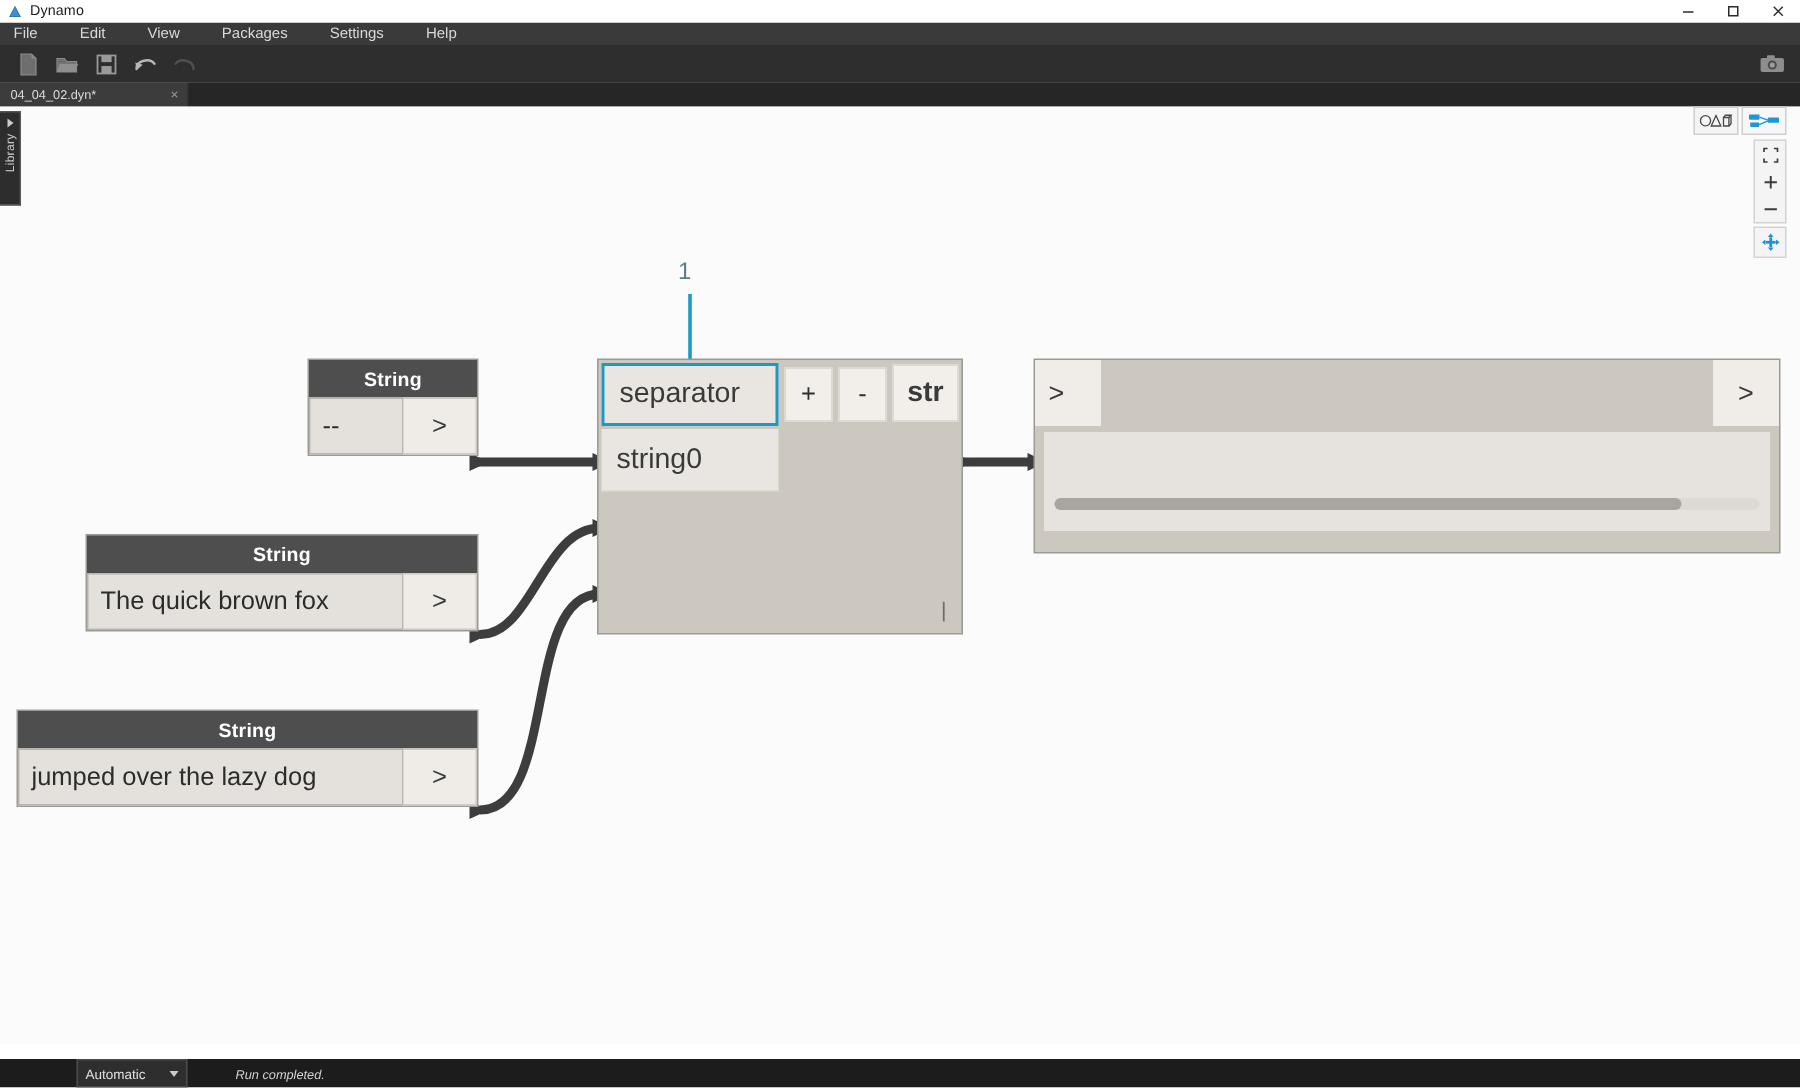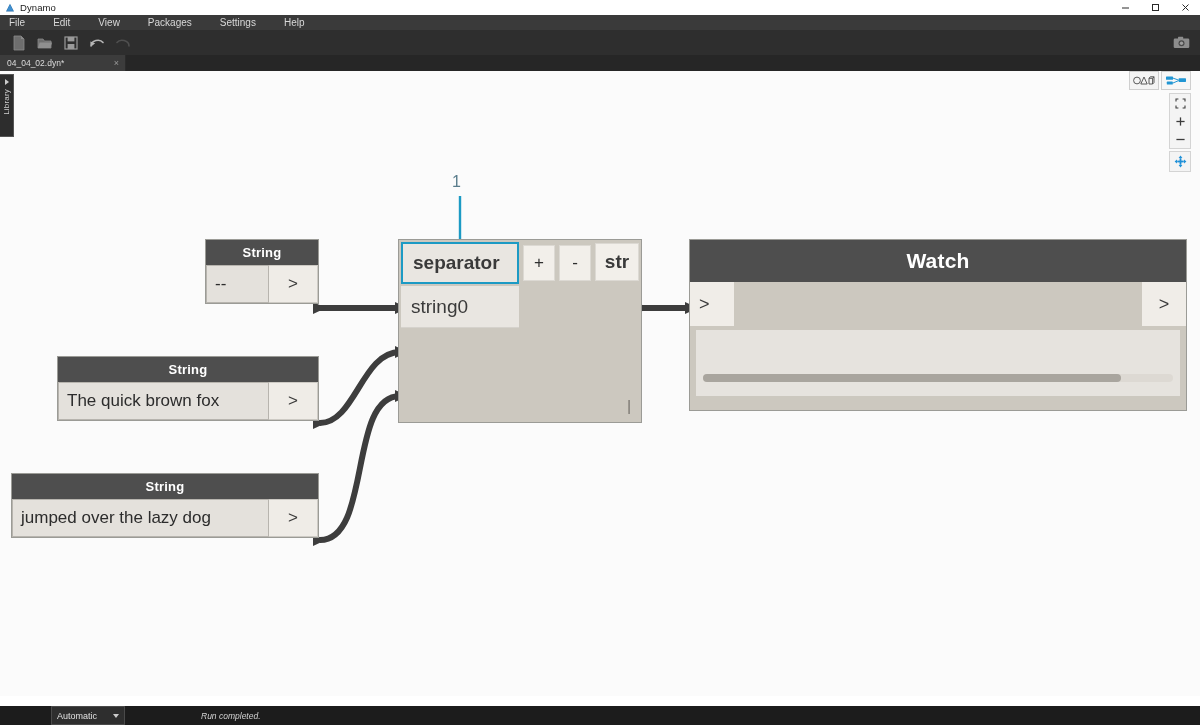--- a/index.html
+++ b/index.html
@@ -304,21 +304,20 @@
     align-items: center;
     padding-left: 10px;
     font-size: 19px;
     color: #3a3a3a;
     box-sizing: border-box;
     border-bottom: 1px solid #d5d2cc;
   }
   .sj-port.sel {
     border: 2px solid #1c9ac4;
     background: #e9e6e1;
-    font-weight: bold;
   }
   .sj-btn {
     position: absolute;
     height: 36px;
     background: #f2efea;
     display: flex;
     align-items: center;
     justify-content: center;
     font-size: 17px;
     color: #2f2f2f;
@@ -445,21 +444,21 @@
     color: #e0e0e0;
   }
   .run-caret {
     width: 0;
     height: 0;
     border-left: 3.5px solid transparent;
     border-right: 3.5px solid transparent;
     border-top: 4px solid #cccccc;
   }
   .run-status {
-    margin-left: 76px;
+    margin-left: 32px;
     font-size: 8.5px;
     color: #d2d2d2;
     font-style: italic;
   }
 </style>
 </head>
 <body>
 
 <div class="titlebar">
   <div class="titlebar-left">
@@ -679,21 +678,20 @@
 
       <div class="sj-btn" style="left:124px; top:5px; width:32px;">+</div>
       <div class="sj-btn" style="left:160px; top:5px; width:32px;">-</div>
       <div class="sj-out" style="left:196px; top:3px; width:44px;">str</div>
 
       <div class="sj-resize">|</div>
     </div>
   </div>
 
   <div class="node" id="node-watch" style="left:690px; top:169px; width:496px;">
-    <div class="node-header">Watch</div>
     <div class="node-body watch-body">
       <div class="watch-portrow">
         <div class="watch-in">&gt;</div>
         <div class="watch-mid"></div>
         <div class="watch-out">&gt;</div>
       </div>
       <div class="watch-result">
         <div class="watch-scroll-track">
           <div class="watch-scroll-thumb"></div>
         </div>

